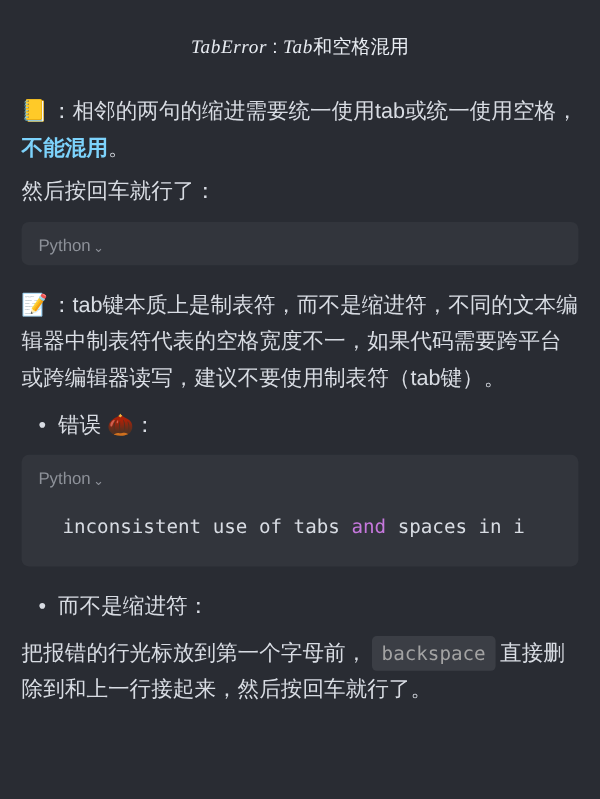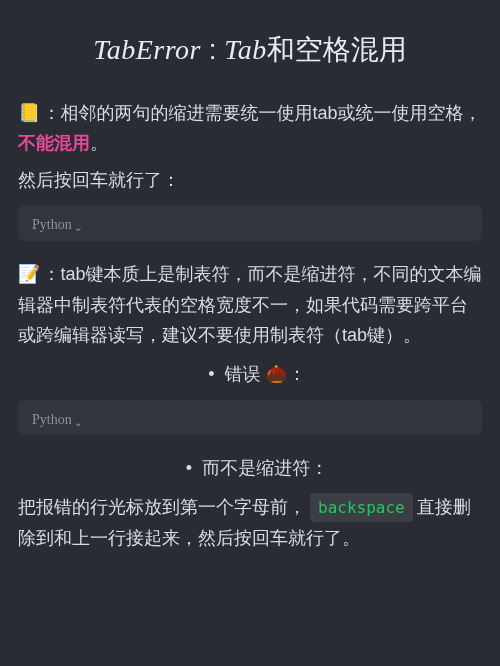--- a/index.html
+++ b/index.html
@@ -10,57 +10,56 @@
       font-family:-apple-system,BlinkMacSystemFont,"PingFang SC","Hiragino Sans GB","Microsoft YaHei",sans-serif;
       font-size:18px;
       line-height:1.7;
       padding:26px 18px 18px;
       overflow:hidden;
     }
     .title {
       text-align:center;
       margin-bottom:24px;
       color:#e8ecf2;
-      font-size:28px;
+      font-size:16px;
       font-weight:400;
     }
     .title .it { font-style:italic; font-family:"Times New Roman",serif; letter-spacing:.5px; }
     .para { margin-bottom:6px; }
     .emoji { display:inline-block; margin-right:2px; }
-    .pink { color:#ec4899; font-weight:600; }
+    .pink { color:#7dd3fc; font-weight:600; }
     .codebox {
       background:#32353c;
       border-radius:6px;
       margin:10px 0 18px;
       overflow:hidden;
     }
     .codehdr {
       display:flex; align-items:flex-end;
       padding:8px 14px 4px;
       color:#8d9199;
       font-size:14px;
       gap:2px;
-      font-family:Liberation Serif, serif;
     }
     .chev { font-size:11px; color:#8d9199; }
     .codebody {
       padding:10px 14px 20px 34px;
       font-family:ui-monospace,SFMono-Regular,Menlo,Consolas,monospace;
       font-size:16px;
       white-space:pre;
       overflow:hidden;
       color:#d8dce3;
     }
     .kw { color:#c678dd; }
-    ul.bul { list-style:none; margin:8px 0 8px 8px;text-align:center; }
+    ul.bul { list-style:none; margin:8px 0 8px 8px; }
     ul.bul li::before { content:"•"; margin:0 10px 0 6px; color:#d8dce3; }
     .inlinecode {
       display:inline-block;
       background:#3b3e45;
-      color:#22c55e;
+      color:#a3a3a3;
       font-family:ui-monospace,SFMono-Regular,Menlo,Consolas,monospace;
       font-size:16px;
       padding:1px 8px;
       border-radius:4px;
       margin:0 4px;
     }
   </style>
 </head>
 <body>
 
@@ -86,20 +85,21 @@
 
 <ul class="bul">
   <li><span>错误 </span><span>🌰</span><span>：</span></li>
 </ul>
 
 <div class="codebox">
   <div class="codehdr">
     <span>Python</span>
     <span class="chev">⌄</span>
   </div>
+  <div class="codebody"><span>inconsistent use of tabs </span><span class="kw">and</span><span> spaces in i</span></div>
 </div>
 
 <ul class="bul">
   <li>而不是缩进符：</li>
 </ul>
 
 <div class="para">
   <span>把报错的行光标放到第一个字母前，</span><span class="inlinecode">backspace</span><span>直接删除到和上一行接起来，然后按回车就行了。</span>
 </div>
 

